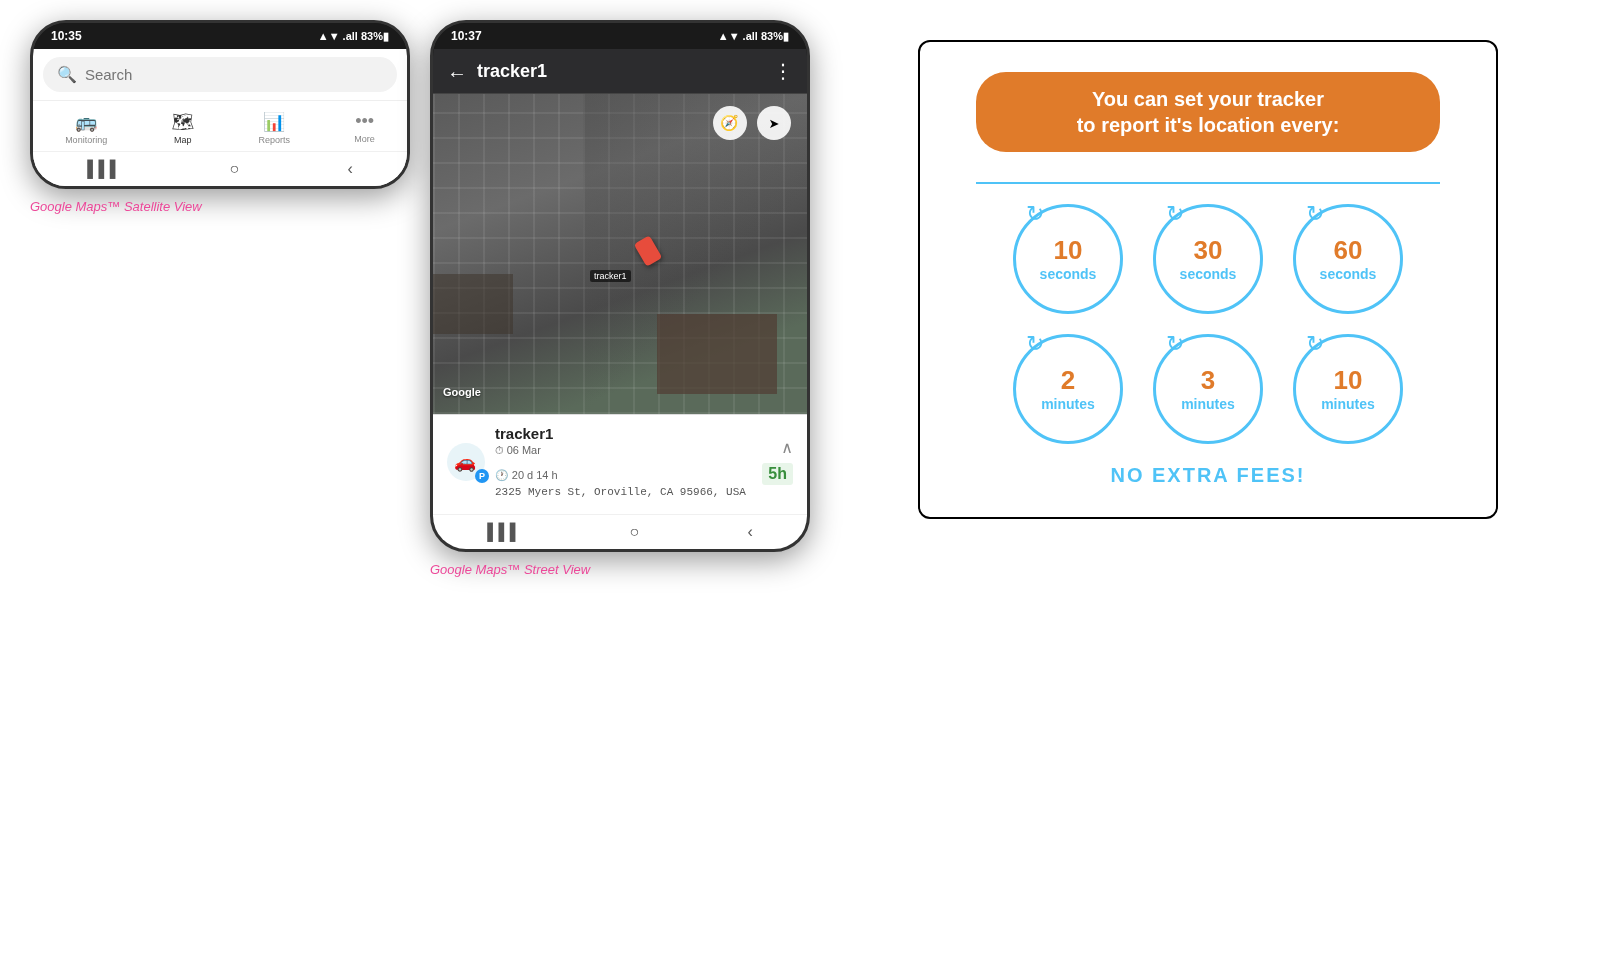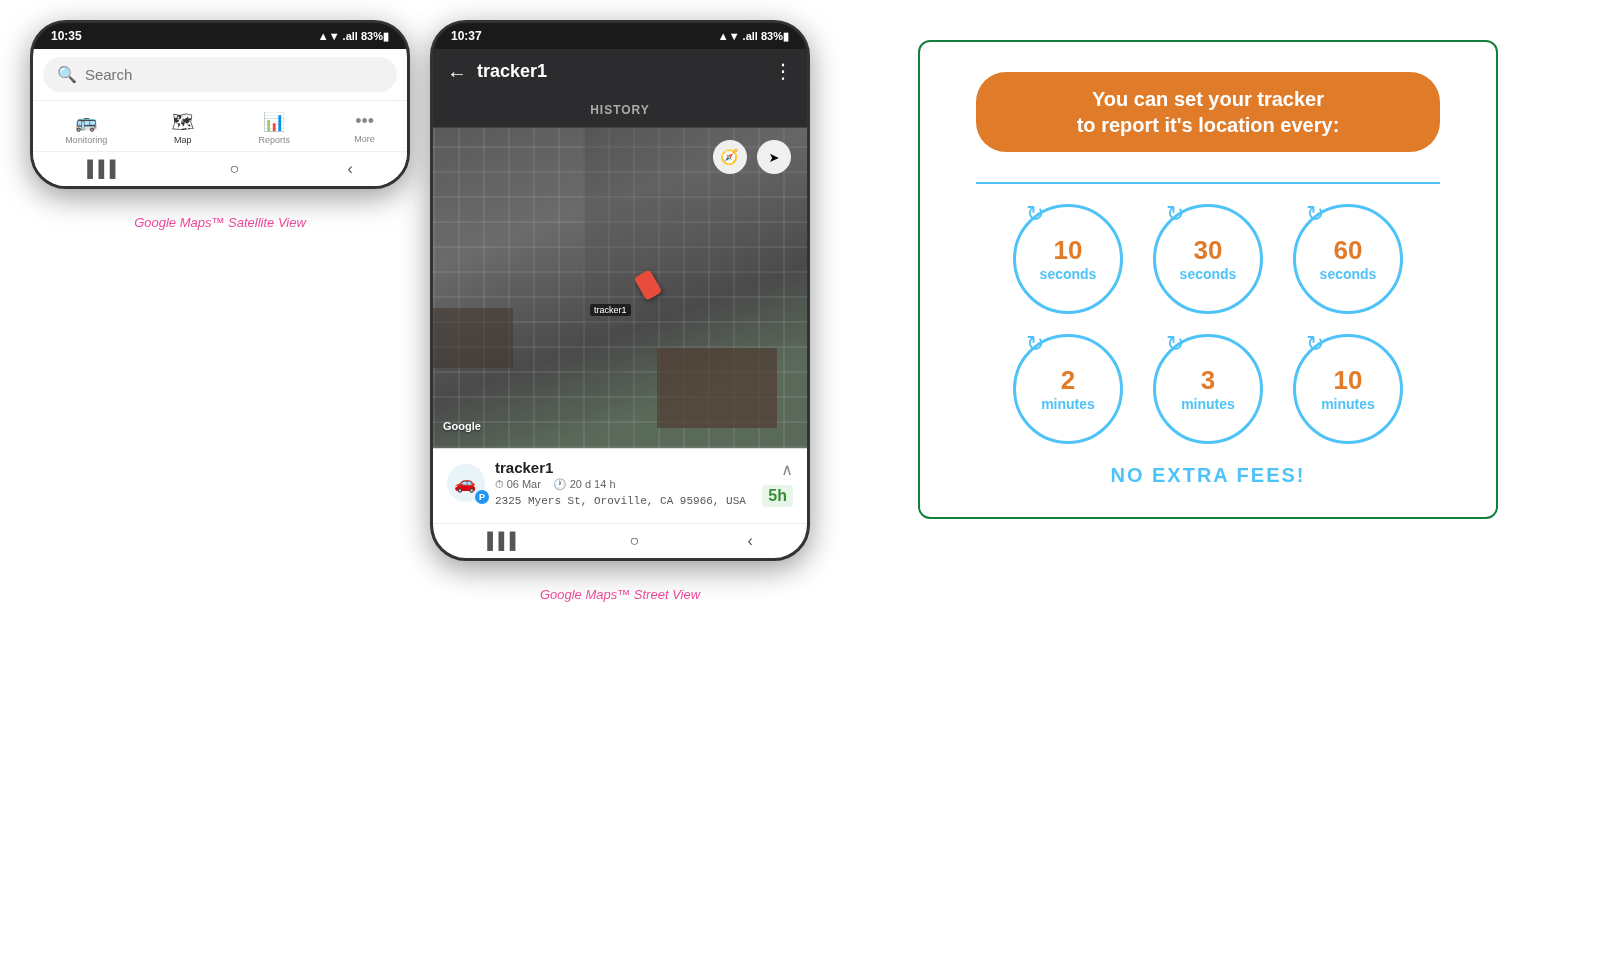--- a/index.html
+++ b/index.html
@@ -288,20 +288,21 @@
       display: flex; align-items: center; justify-content: center;
       font-weight: 700;
     }
     .tracker-title { font-size: 15px; font-weight: 600; color: #222; }
     .tracker-meta {
       display: flex;
       gap: 12px;
       font-size: 11px;
       color: #666;
       margin-top: 2px;
+      flex-direction: column;
     }
     .tracker-address { font-size: 11px; color: #555; margin-top: 4px; font-family: Liberation Mono, monospace; }
     .time-badge {
       background: #e8f5e9;
       color: #388e3c;
       font-size: 16px;
       font-weight: 700;
       padding: 2px 6px;
       border-radius: 3px;
       align-self: flex-start;
@@ -314,21 +315,21 @@
       display: flex;
       flex-direction: column;
       align-items: center;
       justify-content: flex-start;
       padding: 20px 30px;
       min-width: 620px;
     }
 
     .promo-card {
       background: #fff;
-      border: 2px solid #15803d;
+      border: 2px solid #000000;
       border-radius: 12px;
       padding: 30px 56px;
       max-width: 580px;
       width: 100%;
     }
 
     .promo-headline {
       background: #e07b2a;
       color: #fff;
       font-size: 20px;
@@ -407,22 +408,21 @@
       width: 100%;
       height: 2px;
       background: #4fc3f7;
       margin: 0 auto 20px;
     }
 
     
     .phone-col {
       display: flex;
       flex-direction: column;
-      align-items: center;
-      gap: 16px;
+      align-items: flex-start;
     }
   </style>
 </head>
 <body>
 
 <div class="phone-col">
   <div class="phone-mockup">
 
     <div class="status-bar">
       <span>10:35</span>
@@ -486,23 +486,20 @@
       </div>
     </div>
 
     <div class="phone2-header">
       <span class="back-arrow">←</span>
       <span class="tracker-name">tracker1</span>
       <span class="more-icon">⋮</span>
     </div>
 
     <div class="phone2-tabs">
-      <div class="phone2-tab">
-        <span>HISTORY</span>
-      </div>
     </div>
 
     <div class="map-satellite2">
       <div class="parking-lines"></div>
 
       <div class="building-block" style="bottom:20px;right:30px;width:120px;height:80px;"></div>
       <div class="building-block" style="bottom:80px;left:0px;width:80px;height:60px;background:rgba(60,50,40,0.5);"></div>
 
       <div style="position:absolute;bottom:0;right:0;width:60%;height:100%;background:linear-gradient(135deg,rgba(70,70,70,0.4) 0%,transparent 60%);"></div>
       <div class="car-marker"></div>

